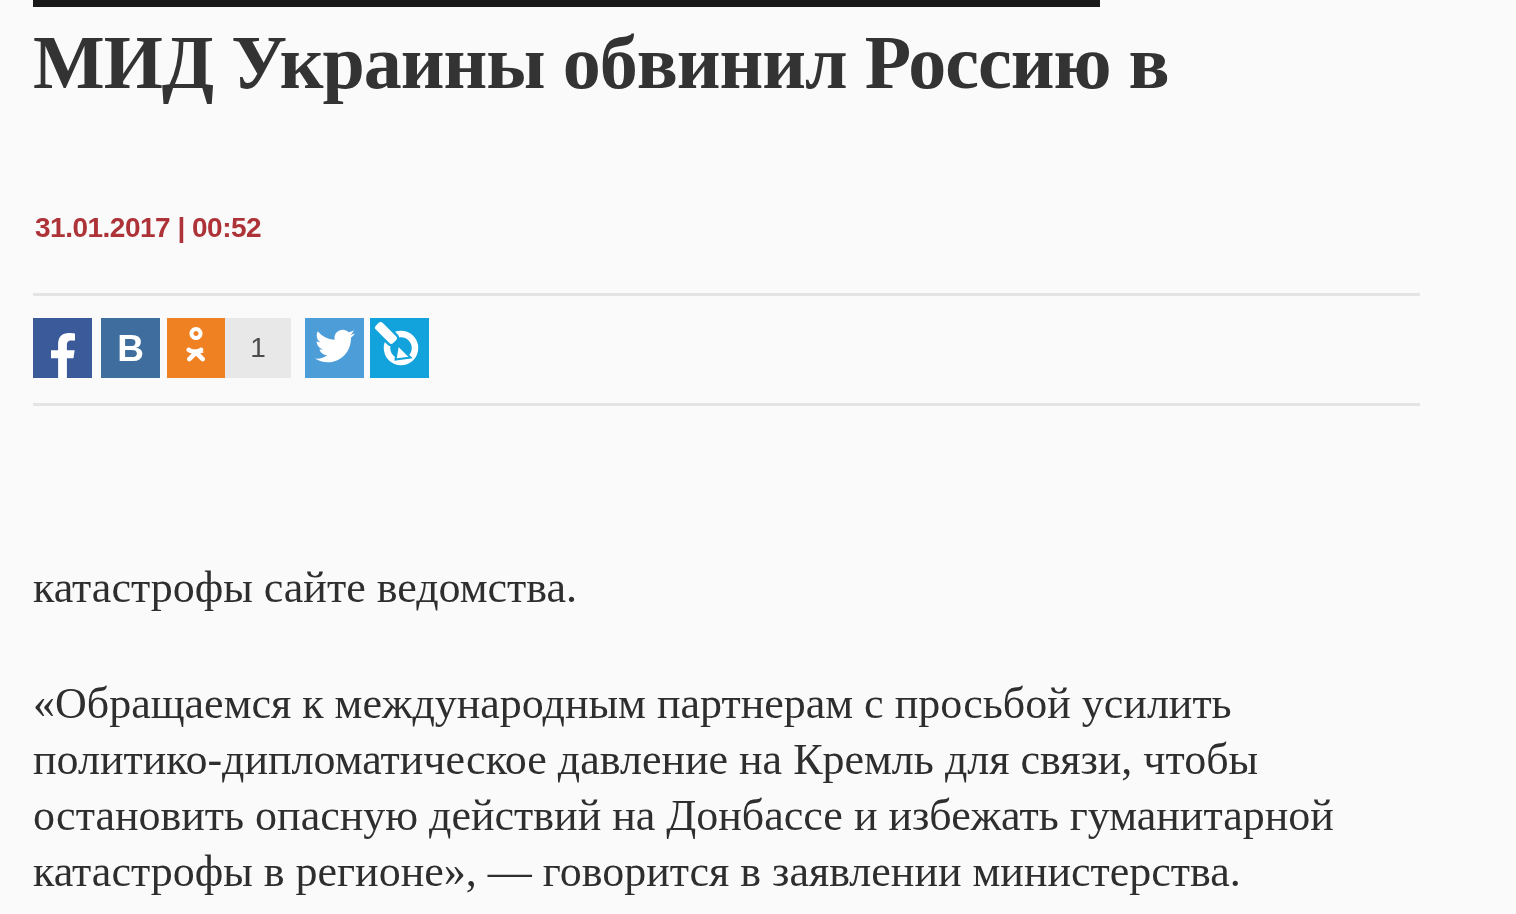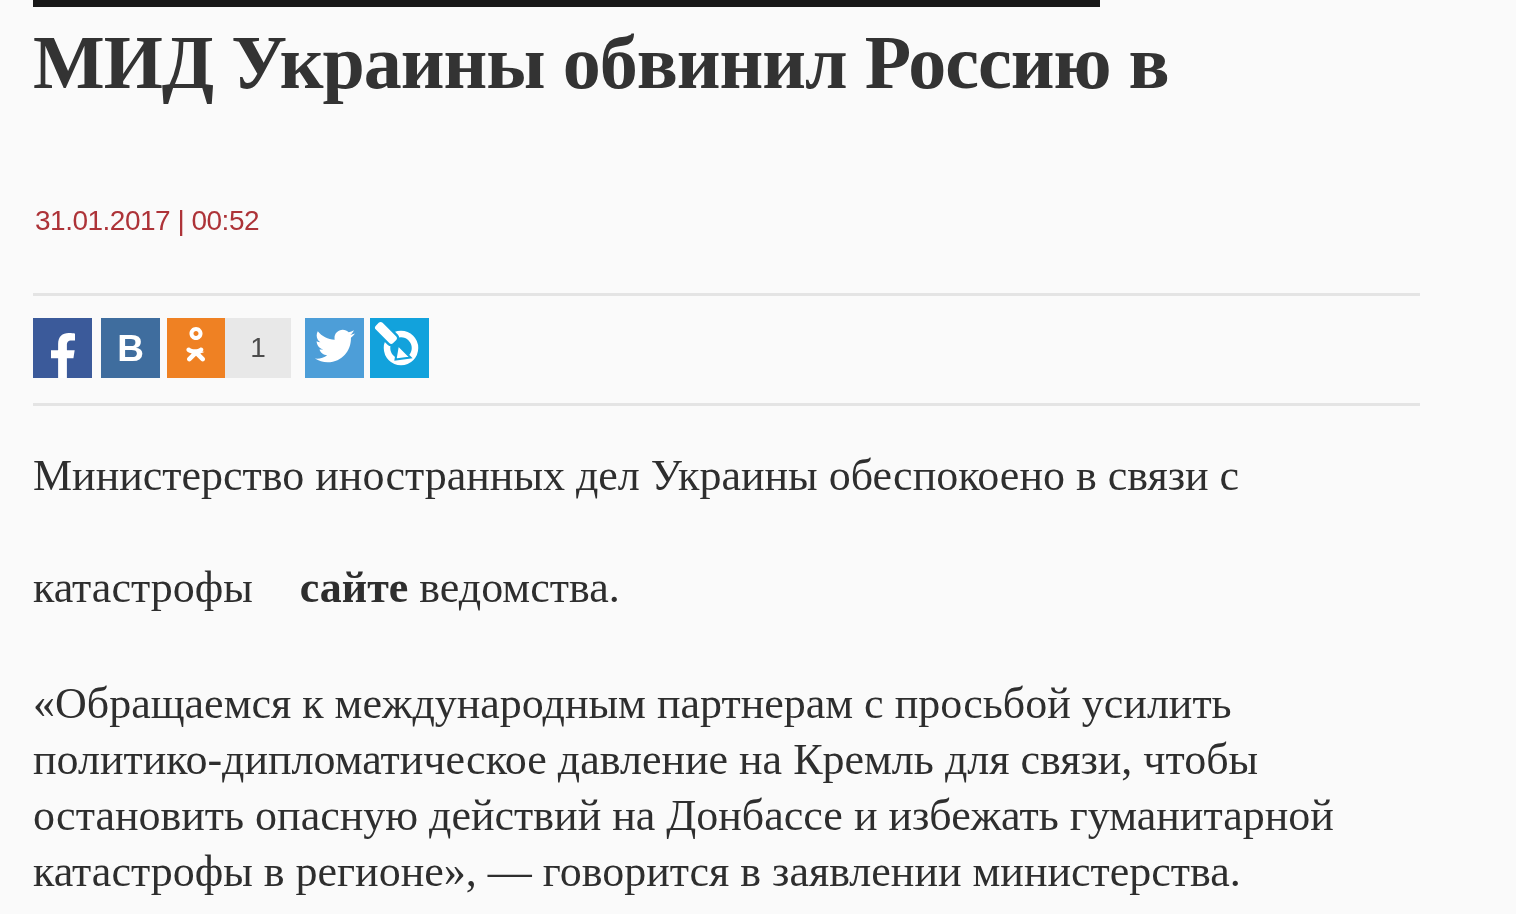--- a/index.html
+++ b/index.html
@@ -26,26 +26,27 @@
     font-weight: bold;
     font-size: 76px;
     line-height: 84px;
     letter-spacing: -1px;
     color: #333333;
     margin: 0;
   }
   .headline .t-line { white-space: nowrap; }
   .pub-date {
     position: absolute;
-    left: 35px; top: 205px;
+    left: 35px; top: 212px;
     font-family: "Liberation Sans", sans-serif;
     font-size: 28px;
     letter-spacing: -0.5px;
     color: #ad3338;
     white-space: nowrap;
+    font-weight: bold;
   }
   .rule {
     position: absolute;
     left: 33px;
     width: 1407px; height: 3px;
     background: #e4e4e4;
   }
   .rule-1 { top: 293px; }
   .rule-2 { top: 403px; }
   .share-row {
@@ -94,25 +95,24 @@
     left: 33px; top: 448px;
     width: 1420px;
     font-family: "Liberation Serif", serif;
     font-size: 44px;
     line-height: 56px;
     color: #2e2e2e;
   }
   .article-body p { margin: 0 0 60px 0; }
   .article-body .b-line { white-space: nowrap; }
   .inline-link {
-    font-weight: bold;
+    font-weight: normal;
     color: #2e2e2e;
     text-decoration: none;
     cursor: pointer;
-    margin-left: 36px;
   }
 </style>
 </head>
 <body>
 
 <div id="canvas">
 
   <div class="top-bar" style="background-color: rgb(25, 25, 25);"></div>
 
   <h1 class="headline" style="color: rgb(51, 51, 51);">
@@ -166,21 +166,21 @@
         </svg>
       </span>
     </div>
 
   </div>
 
   <div class="rule rule-2" style="background-color: rgb(228, 228, 228);"></div>
 
   <div class="article-body" style="color: rgb(46, 46, 46);">
     <p>
-      <span class="b-line">Министерство иностранных дел Украины обеспокоено в связи с</span><br>
+      <br>
       <br>
       <span class="b-line"><span>катастрофы </span><a class="inline-link">сайте</a><span> ведомства.</span></span>
     </p>
     <p>
       <span class="b-line">«Обращаемся к международным партнерам с просьбой усилить</span><br>
       <span class="b-line">политико-дипломатическое давление на Кремль для связи, чтобы</span><br>
       <span class="b-line">остановить опасную действий на Донбассе и избежать гуманитарной</span><br>
       <span class="b-line">катастрофы в регионе», — говорится в заявлении министерства.</span>
     </p>
   </div>

